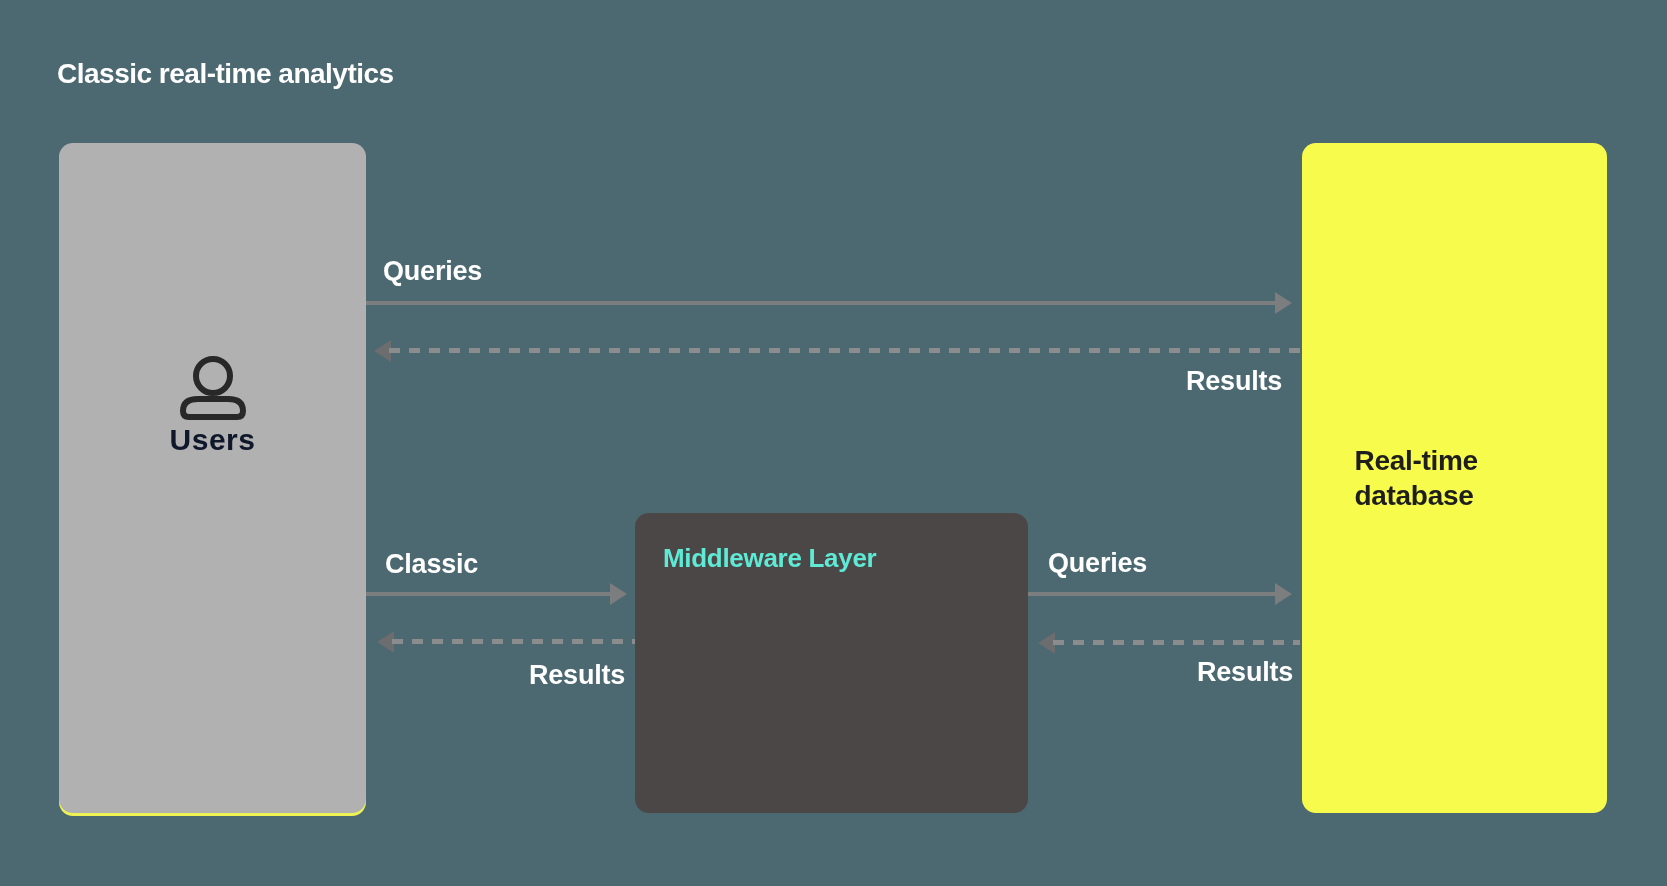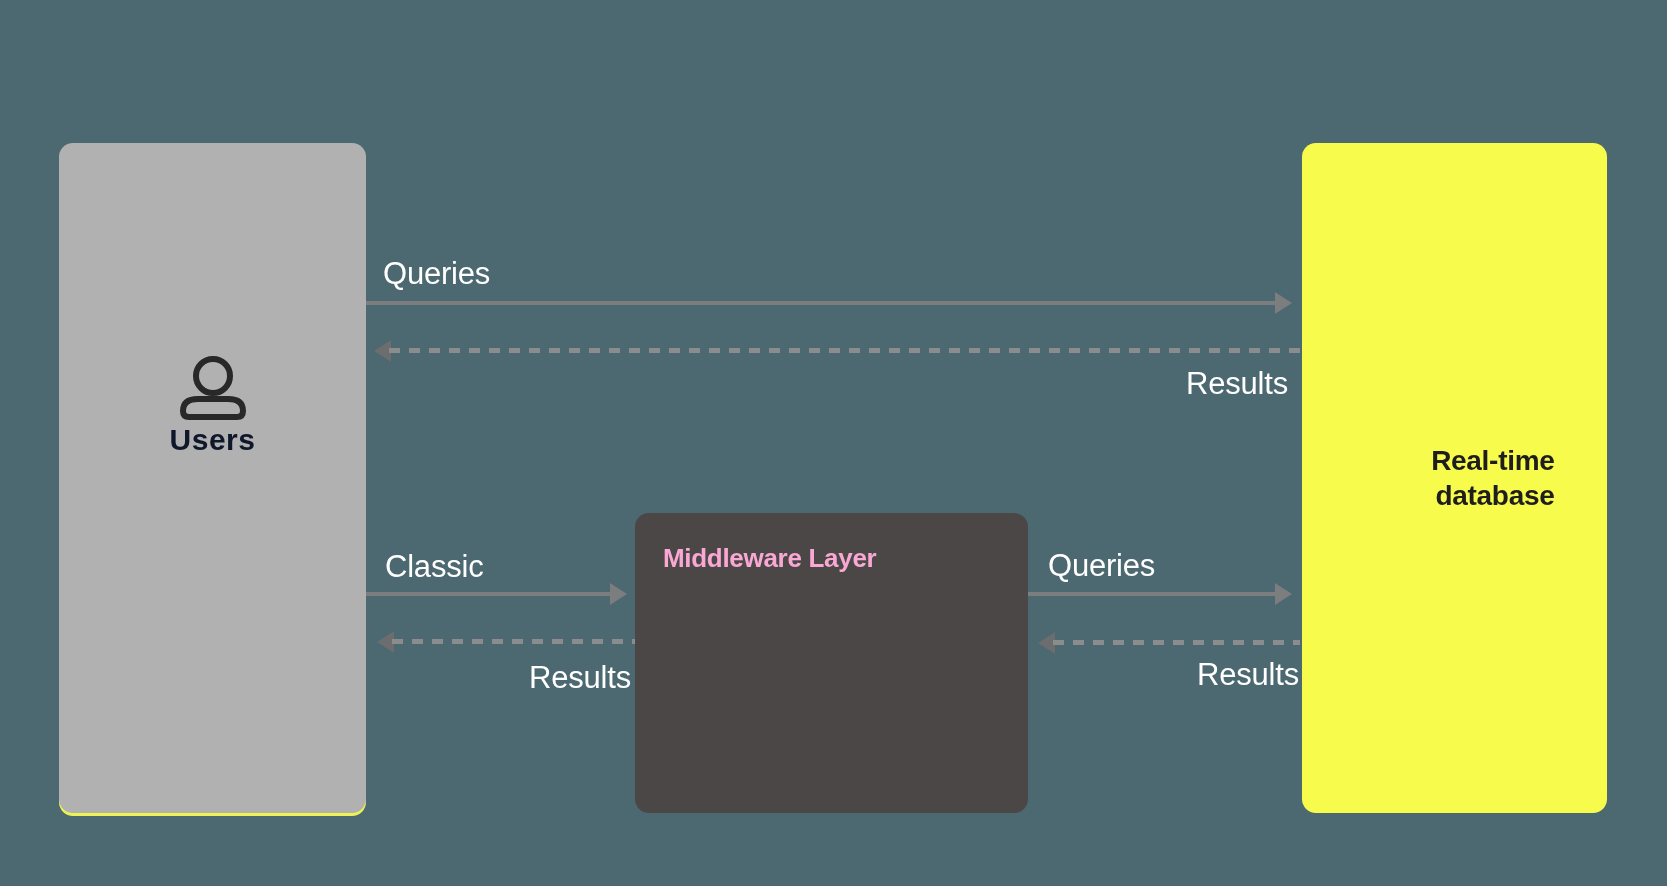--- a/index.html
+++ b/index.html
@@ -33,30 +33,30 @@
     color: #0f172a;
   }
 
   .node-middleware {
     left: 635px; top: 513px; width: 393px; height: 300px;
     background: #4B4747;
   }
   .middleware-label {
     position: absolute; left: 28px; top: 30px;
     font-size: 26px; font-weight: 700; letter-spacing: -0.3px;
-    color: #f9a8d4;
+    color: #5eead4;
   }
 
   .node-database {
     left: 1302px; top: 143px; width: 305px; height: 670px;
     background: #F7FB4B;
     display: flex; align-items: center; justify-content: center;
   }
   .database-label {
-    width: 200px; text-align: right;
+    width: 200px; text-align: left;
     font-size: 28px; font-weight: 700; line-height: 1.25; letter-spacing: -0.3px;
     color: #1E1E1E;
   }
 
   
   .arrow { position: absolute; height: 22px; }
   .arrow .shaft-solid {
     position: absolute; left: 0; right: 15px; top: 9px; height: 4px;
     background: #7B7D7F;
   }
@@ -77,37 +77,38 @@
 
   .edge-queries-top   { left: 366px;  top: 292px; width: 926px; }
   .edge-insights      { left: 374px;  top: 340px; width: 926px; }
   .edge-requests      { left: 366px;  top: 583px; width: 261px; }
   .edge-results-left  { left: 377px;  top: 631px; width: 258px; }
   .edge-queries-bottom{ left: 1028px; top: 583px; width: 264px; }
   .edge-results-right { left: 1038px; top: 632px; width: 262px; }
 
   .edge-label {
     position: absolute;
-    font-size: 31px; font-weight: 400; letter-spacing: -0.2px;
+    font-size: 27px; font-weight: 700; letter-spacing: -0.2px;
     color: #FFFFFF; white-space: nowrap; text-align: right;
   }
   .lbl-queries-top    { left: 383px;  top: 256px; }
   .lbl-insights       { left: 1186px; top: 366px; }
   .lbl-requests       { left: 385px;  top: 549px; }
   .lbl-results-left   { left: 529px;  top: 660px; }
   .lbl-queries-bottom { left: 1048px; top: 548px; }
   .lbl-results-right  { left: 1197px; top: 657px; }
 
   .person-icon svg { display: block; }
 </style>
 </head>
 <body>
 
 <div class="stage">
 
+  <div class="diagram-title">Classic real-time analytics</div>
 
   <div class="node node-users">
     <div class="users-stack">
       <span class="person-icon">
         <svg width="70" height="70" viewBox="0 0 70 70" aria-hidden="true">
           <circle cx="35" cy="23" r="17" fill="none" stroke="#282828" stroke-width="6"></circle>
           <path d="M11 64 L59 64 Q65 64 65 58 Q65 46 50 46 L20 46 Q5 46 5 58 Q5 64 11 64 Z" fill="none" stroke="#282828" stroke-width="6" stroke-linejoin="round"></path>
         </svg>
       </span>
       <div class="users-label">Users</div>

